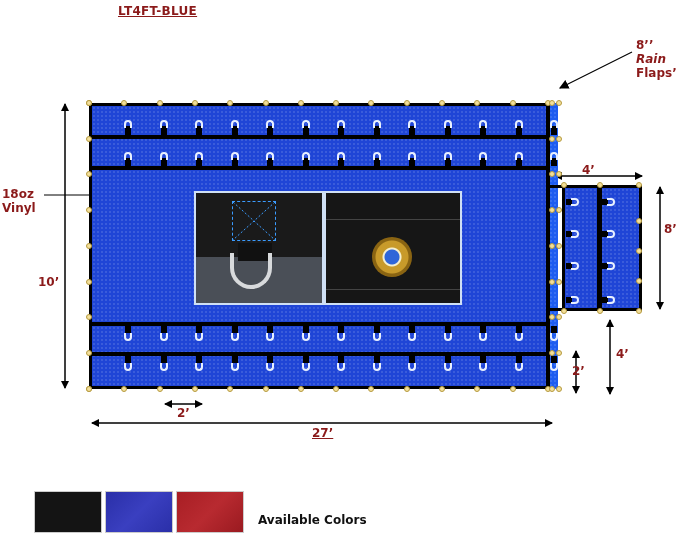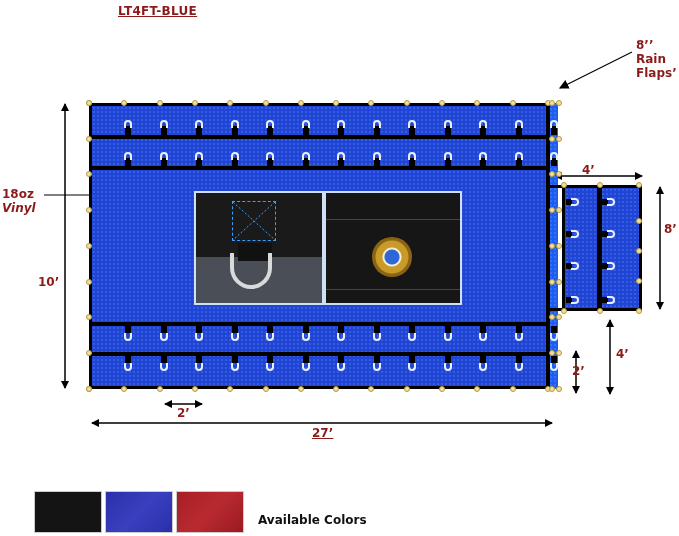--- a/index.html
+++ b/index.html
@@ -18,21 +18,21 @@
   .tab{position:absolute;background:#000;}
   .swatch{position:absolute;top:491px;width:68px;height:42px;border:1px solid #ccc;box-sizing:border-box;}
   .colors-label{position:absolute;left:258px;top:513px;font-weight:bold;font-size:12px;color:#111;}
 </style>
 </head>
 <body>
 
 <div class="title">LT4FT-BLUE</div>
 
 <div class="lbl" style="left:636px;top:38px;">8’’</div>
-<div class="lbl" style="left:636px;top:52px;">Rain</div>
+<div class="lbl" style="left:636px;top:52px;font-style:italic;">Rain</div>
 <div class="lbl" style="left:636px;top:66px;">Flaps’</div>
 
 <svg class="abs" style="left:0;top:0;" width="679" height="536">
   <defs>
     <marker id="ah" markerWidth="8" markerHeight="8" refX="7" refY="4" orient="auto">
       <path d="M0,0 L8,4 L0,8 Z" fill="#000"></path>
     </marker>
   </defs>
 
   <line x1="632" y1="52" x2="560" y2="88" stroke="#000" stroke-width="1.2" marker-end="url(#ah)"></line>
@@ -60,21 +60,21 @@
   <line x1="576" y1="351" x2="576" y2="393" stroke="#000" stroke-width="1" marker-end="url(#ah)"></line>
   <line x1="576" y1="393" x2="576" y2="351" stroke="#000" stroke-width="1" marker-end="url(#ah)"></line>
 
   <line x1="190" y1="333" x2="216" y2="306" stroke="#fff" stroke-width="1.5"></line>
   <line x1="190" y1="333" x2="236" y2="306" stroke="#fff" stroke-width="1.5"></line>
   <line x1="462" y1="262" x2="550" y2="309" stroke="#fff" stroke-width="1.5"></line>
   <line x1="462" y1="287" x2="550" y2="309" stroke="#fff" stroke-width="1.5"></line>
 </svg>
 
 <div class="lbl" style="left:2px;top:187px;">18oz</div>
-<div class="lbl" style="left:2px;top:201px;font-style:italic;">Vinyl</div>
+<div class="lbl" style="left:2px;top:201px;">Vinyl</div>
 <div class="lbl" style="left:38px;top:275px;">10’</div>
 <div class="lbl" style="left:312px;top:426px;text-decoration:underline;">27’</div>
 <div class="lbl" style="left:177px;top:406px;">2’</div>
 <div class="lbl" style="left:582px;top:163px;">4’</div>
 <div class="lbl" style="left:664px;top:222px;">8’</div>
 <div class="lbl" style="left:616px;top:347px;">4’</div>
 <div class="lbl" style="left:572px;top:364px;">2’</div>
 
 <div class="tarp" style="left:89px;top:103px;width:463px;height:286px;border:3px solid #000;box-sizing:border-box;"></div>
 

